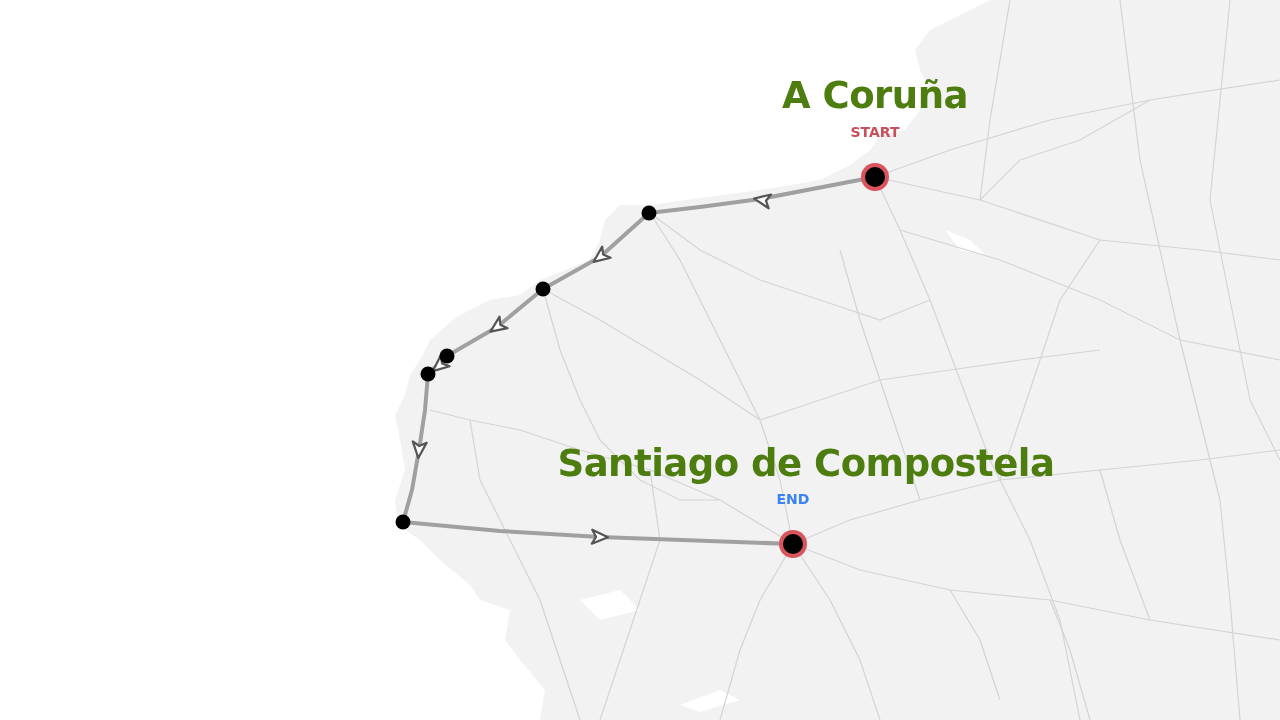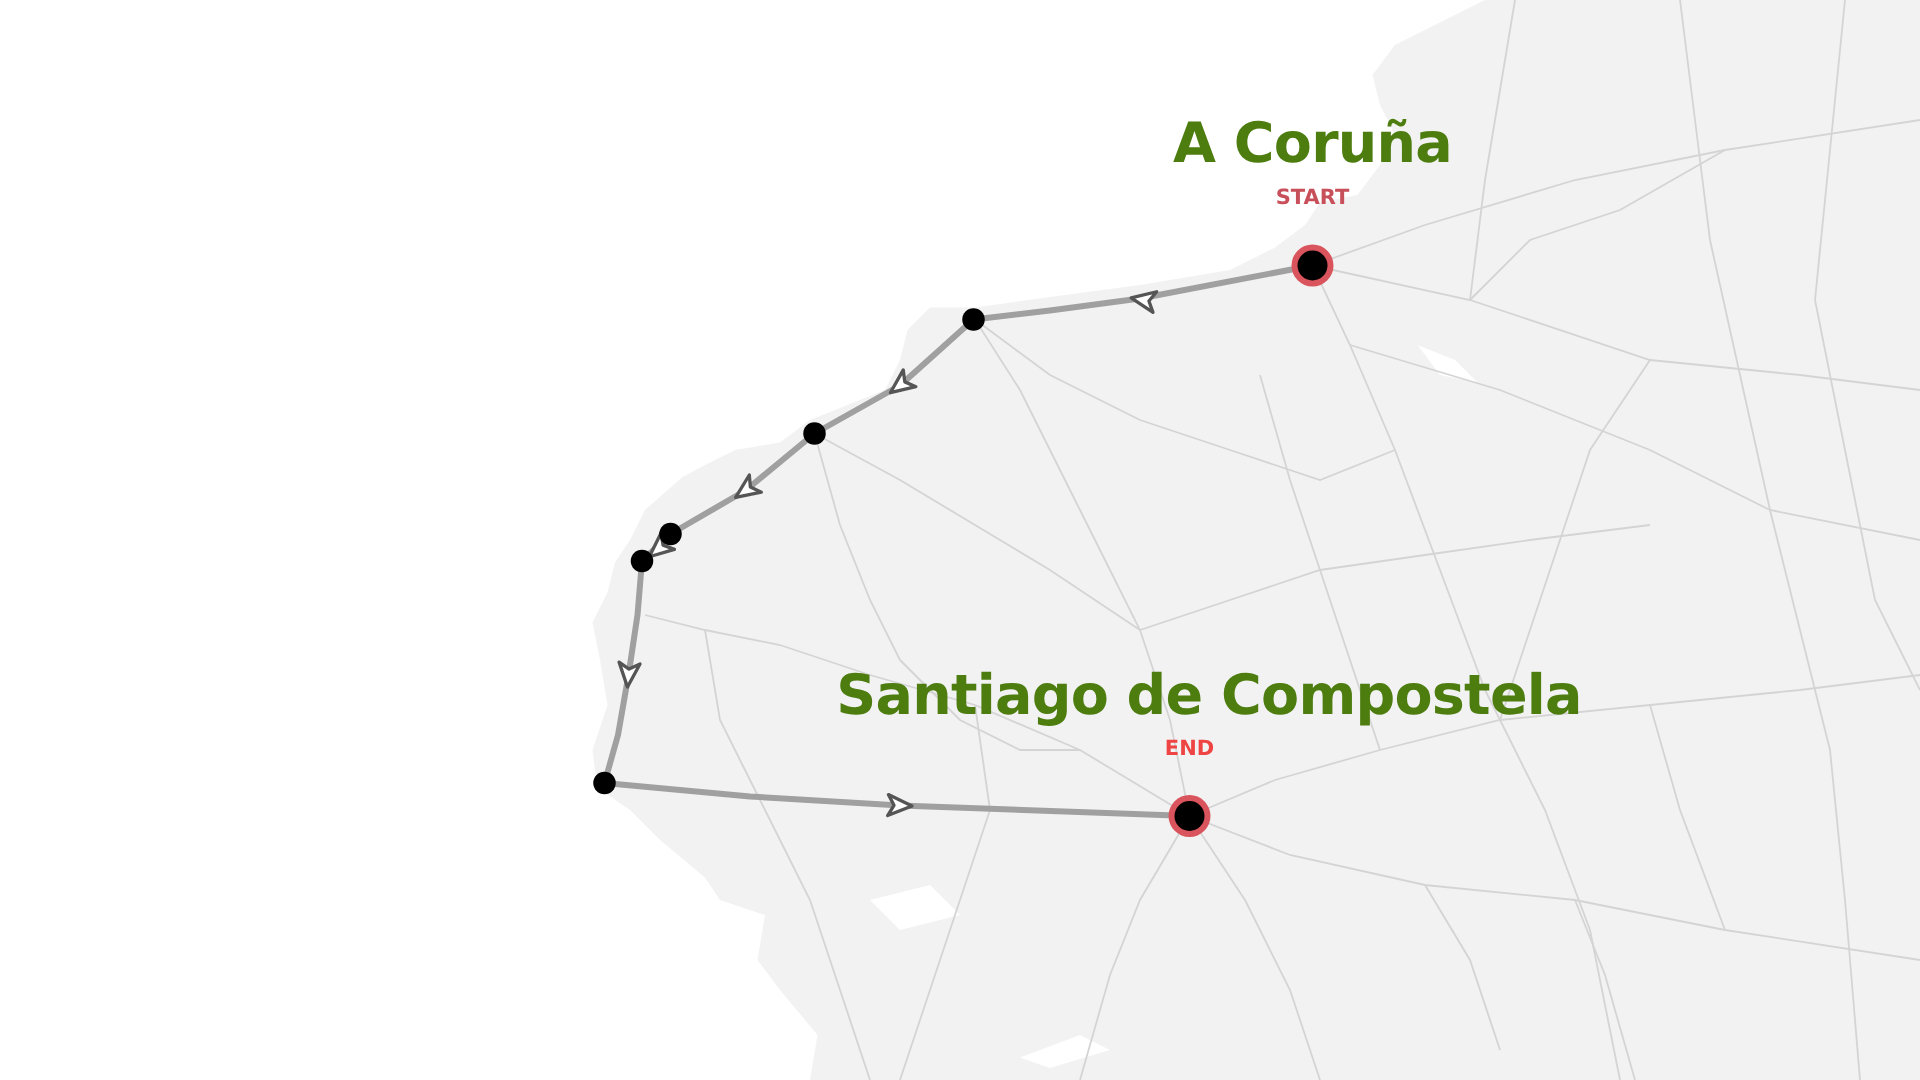--- a/index.html
+++ b/index.html
@@ -77,13 +77,13 @@
   </g>
   <g>
     <circle cx="793" cy="544" r="14" fill="#d9545c"></circle>
     <circle cx="793" cy="544" r="10" fill="#000000"></circle>
   </g>
 </svg>
 
 <div class="city-label coruna">A Coruña</div>
 <div class="tag start" style="color:#c8505a;text-align:center;">START</div>
 <div class="city-label santiago">Santiago de Compostela</div>
-<div class="tag end" style="color:#ef4444;">END</div>
+<div class="tag end" style="color:#3b82f6;">END</div>
 
 </body></html>

